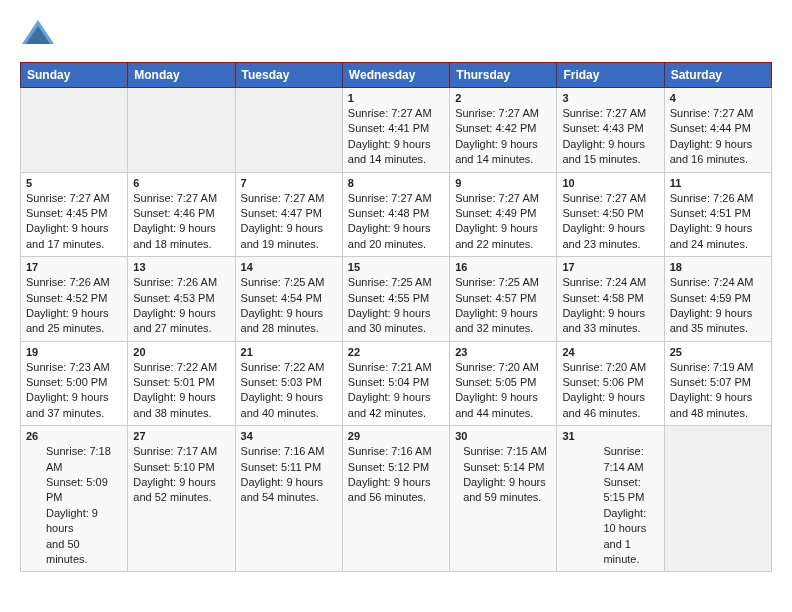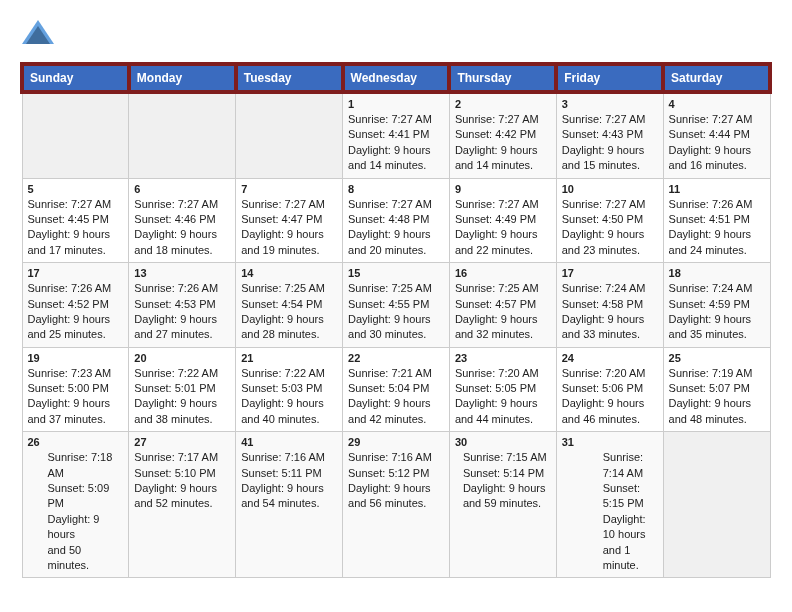--- a/index.html
+++ b/index.html
@@ -57,21 +57,21 @@
       border-collapse: collapse;
       border: 1px solid #ccc;
     }
     .calendar thead tr th {
       background: #3a6bbf;
       color: #fff;
       font-size: 12px;
       font-weight: bold;
       padding: 5px 6px;
       text-align: left;
-      border: 4px solid #7f1d1d;
+      border: 1px solid #7f1d1d;
     }
     .calendar tbody tr td {
       vertical-align: top;
       border: 1px solid #ccc;
       padding: 4px 5px;
       font-size: 10px;
       color: #222;
       width: calc(100% / 7);
       min-height: 80px;
       background: #fff;
@@ -327,21 +327,21 @@
 and 50 minutes.</div>
           </td>
           <td>
             <span class="day-number">27</span>
             <div class="day-info" style="white-space: pre-line;">Sunrise: 7:17 AM
 Sunset: 5:10 PM
 Daylight: 9 hours
 and 52 minutes.</div>
           </td>
           <td>
-            <span class="day-number">41</span>
+            <span class="day-number">34</span>
             <div class="day-info" style="white-space: pre-line;">Sunrise: 7:16 AM
 Sunset: 5:11 PM
 Daylight: 9 hours
 and 54 minutes.</div>
           </td>
           <td>
             <span class="day-number">29</span>
             <div class="day-info" style="white-space: pre-line;">Sunrise: 7:16 AM
 Sunset: 5:12 PM
 Daylight: 9 hours

